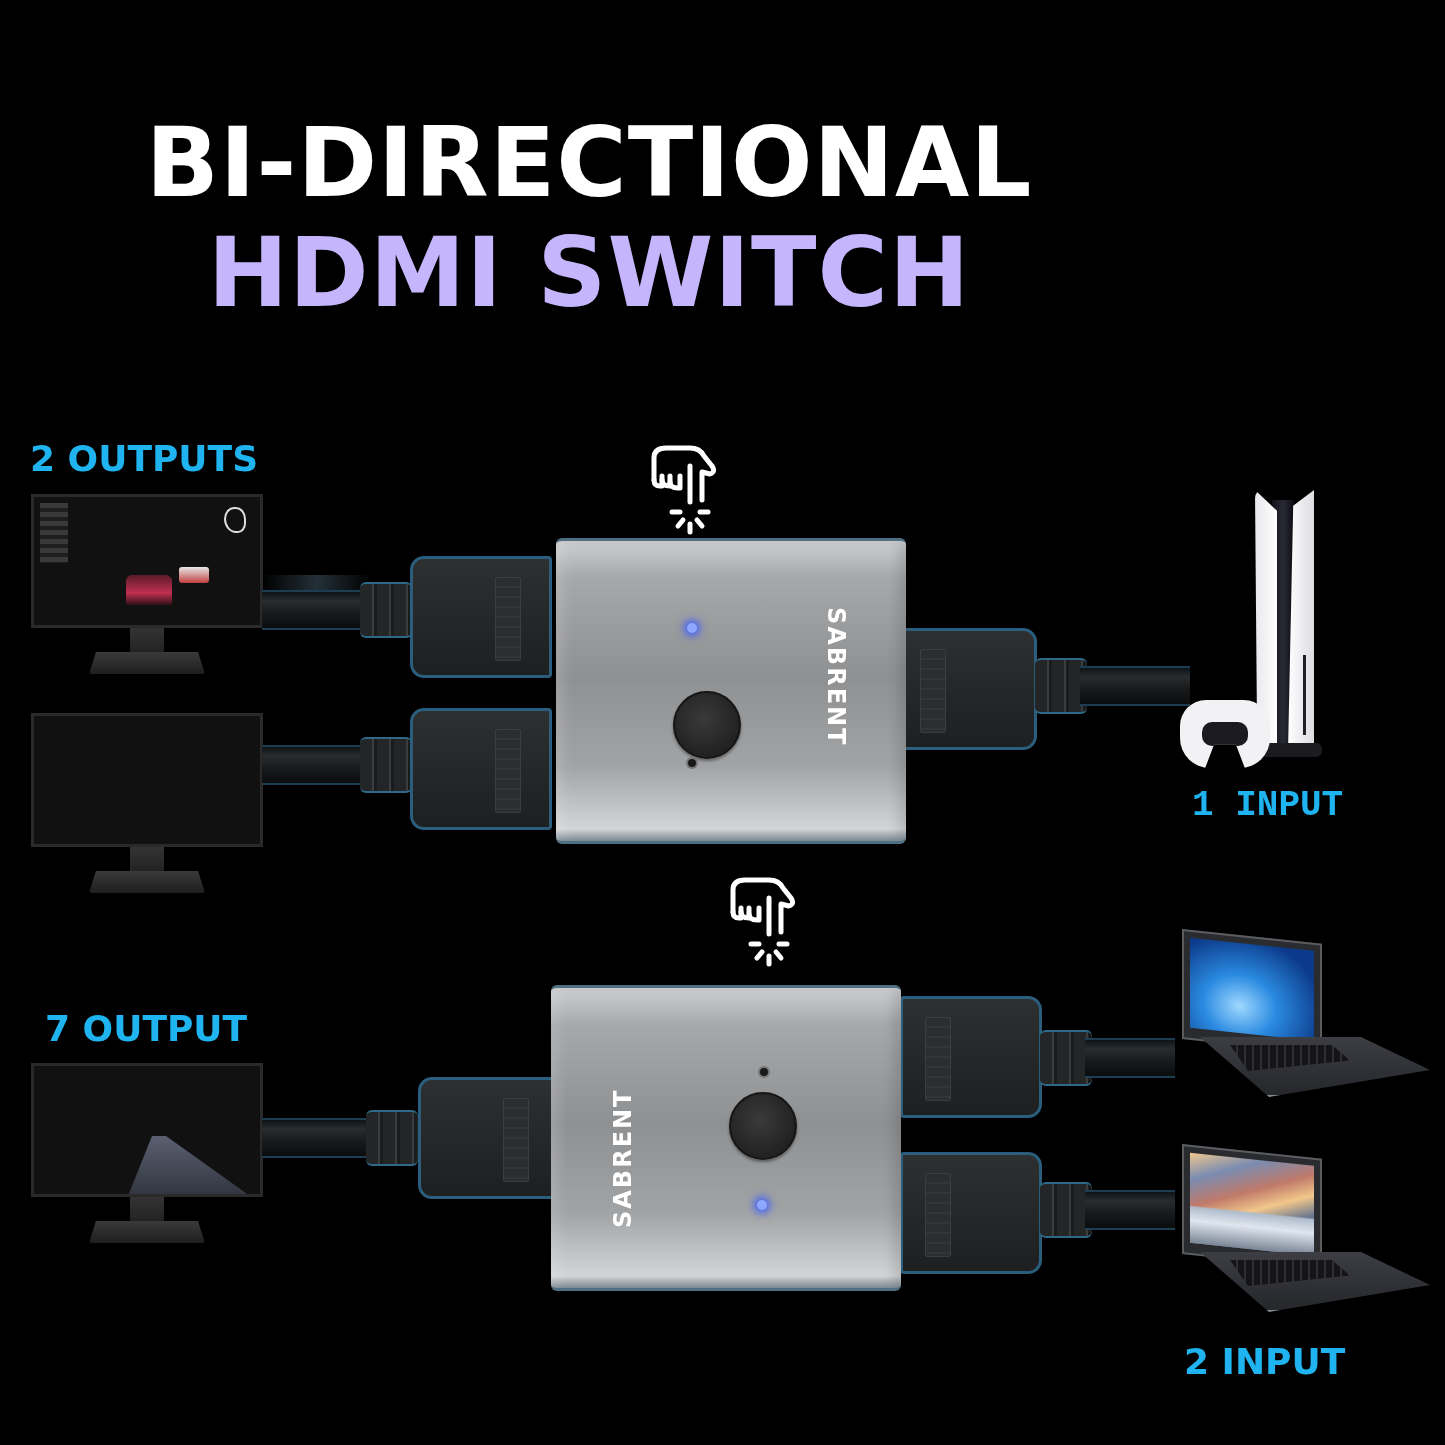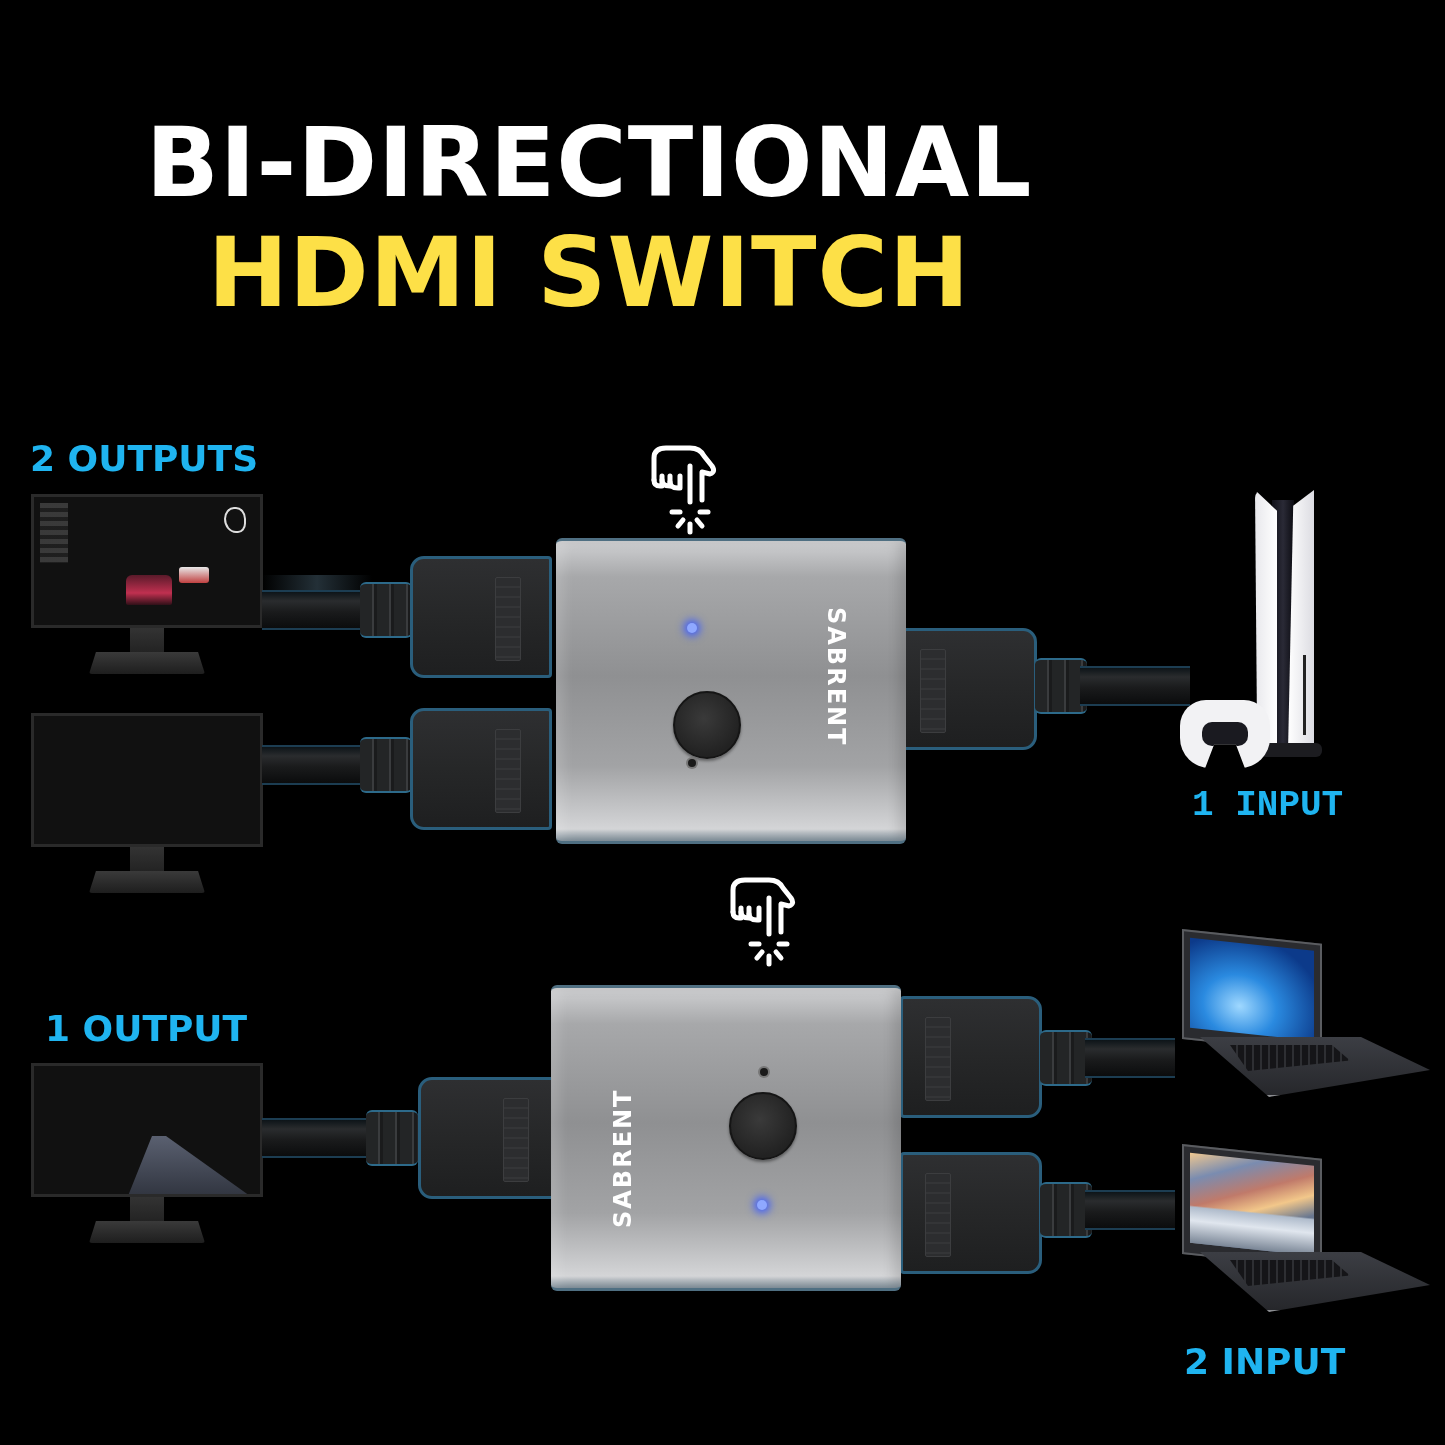--- a/index.html
+++ b/index.html
@@ -4,21 +4,21 @@
 <style>
   * { box-sizing: border-box; margin: 0; padding: 0; }
   html, body { width: 1445px; height: 1445px; background: #000; overflow: hidden; }
   body { position: relative; font-family: "DejaVu Sans", "Liberation Sans", sans-serif; }
 
   .title {
     position: absolute; left: 0; width: 1178px; text-align: center;
     font-weight: bold; letter-spacing: 1px; line-height: 1;
   }
   .title-1 { top: 115px; font-size: 96px; color: #ffffff; }
-  .title-2 { top: 225px; font-size: 96px; color: #fde047; }
+  .title-2 { top: 225px; font-size: 96px; color: #c4b5fd; }
 
   .label {
     position: absolute; font-weight: bold; color: #1fb4f0; font-size: 36px; line-height: 1;
     white-space: nowrap;
   }
 
   
   .monitor { position: absolute; }
   .monitor .screen {
     position: absolute; left: 0; top: 0; width: 232px; height: 134px;
@@ -260,21 +260,21 @@
   <div class="core"></div>
   <div class="body-l"></div>
   <div class="body-r"></div>
   <div class="slot"></div>
   <div class="stand"></div>
   <div class="controller">
     <div class="center"></div>
   </div>
 </div>
 
-<div class="label" style="left:45px; top:1011px;">1 OUTPUT</div>
+<div class="label" style="left:45px; top:1011px;">7 OUTPUT</div>
 <div class="label" style="left:1184px; top:1344px;">2 INPUT</div>
 
 <div class="monitor" style="left:31px; top:1063px;">
   <div class="screen screen-winter">
     <div class="road"></div>
   </div>
   <div class="neck"></div>
   <div class="base"></div>
 </div>
 

